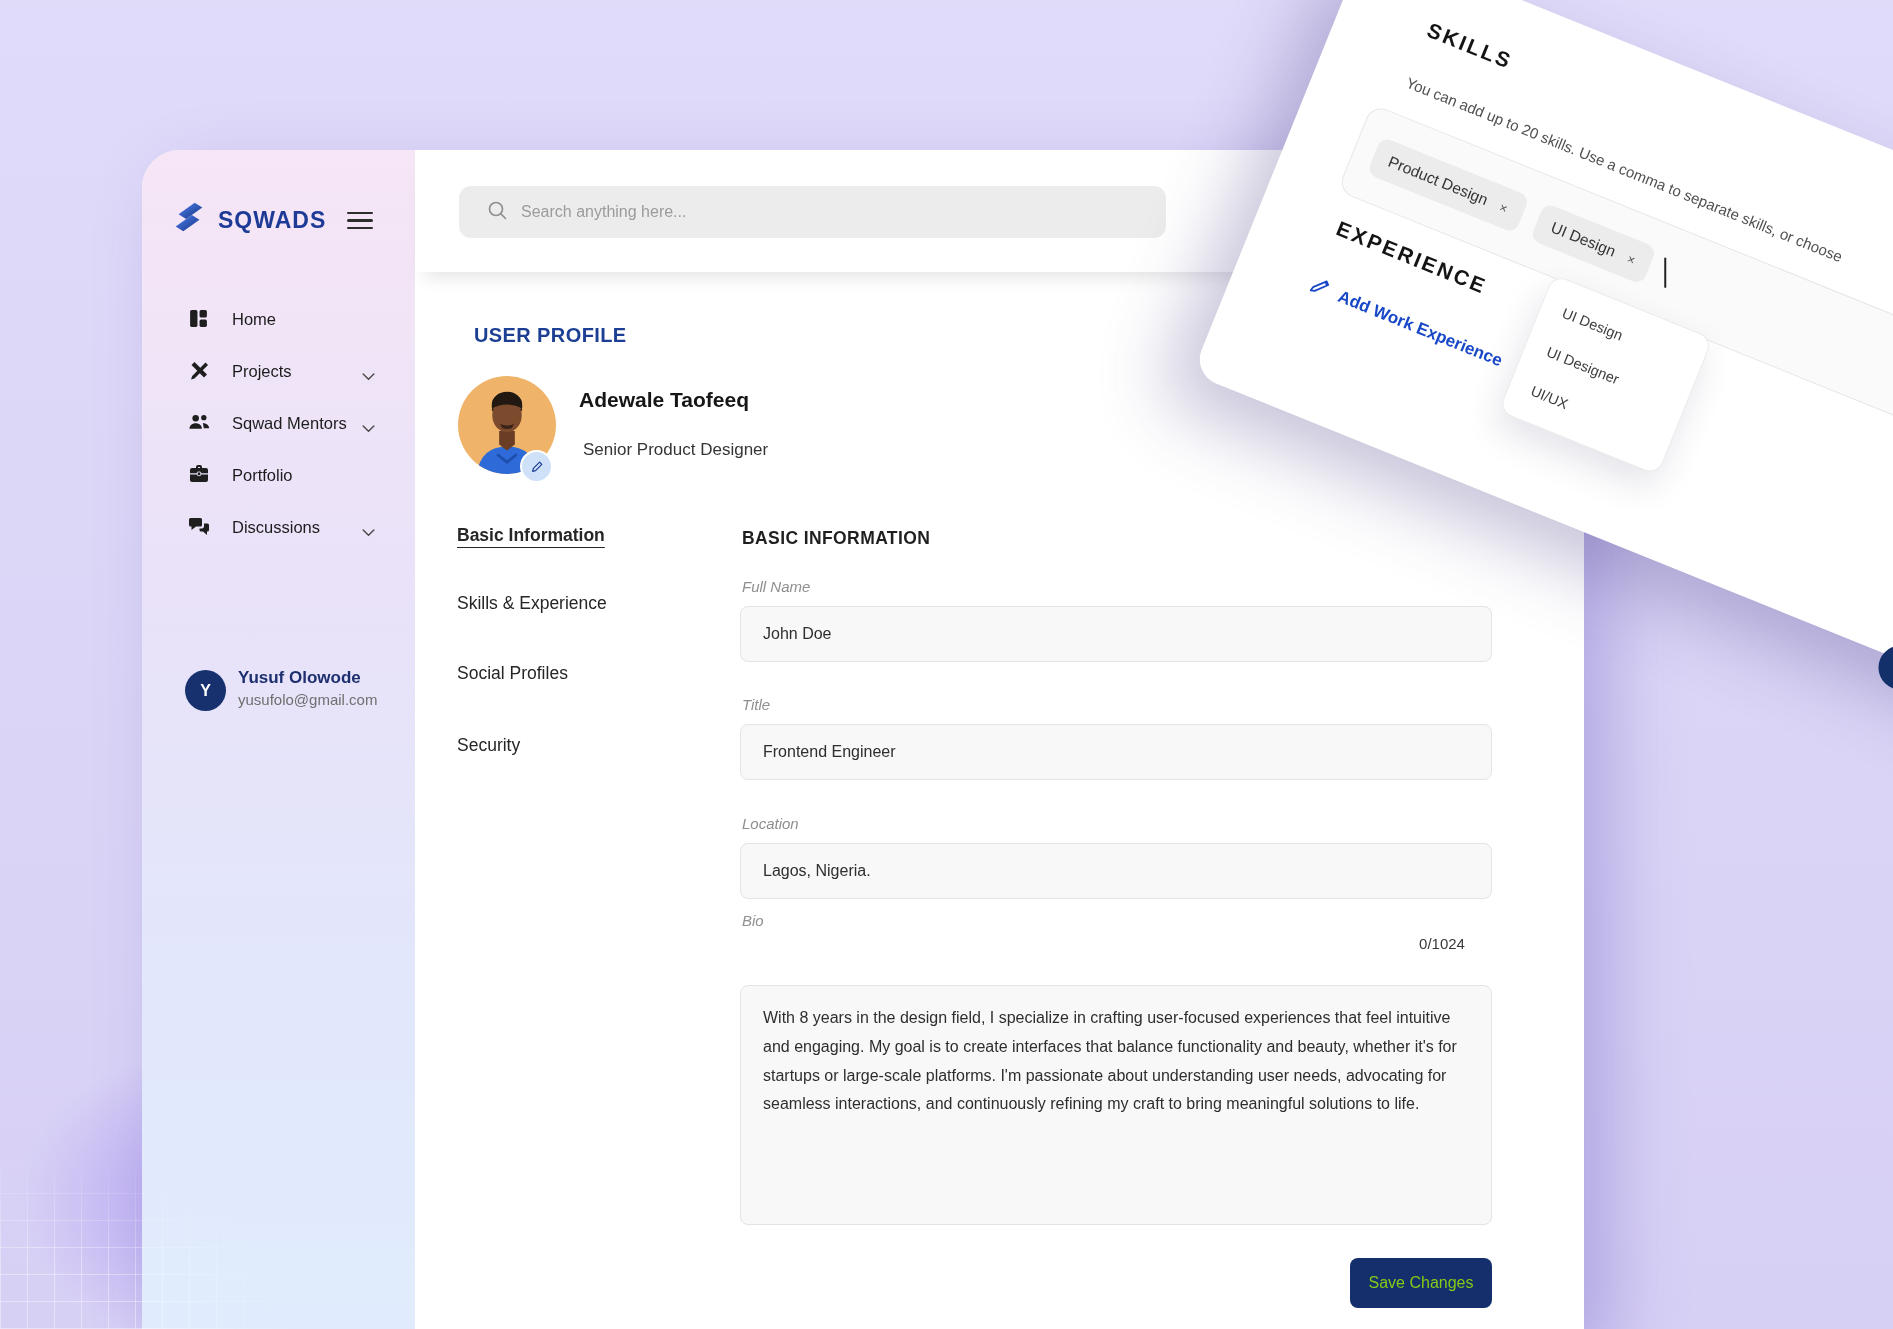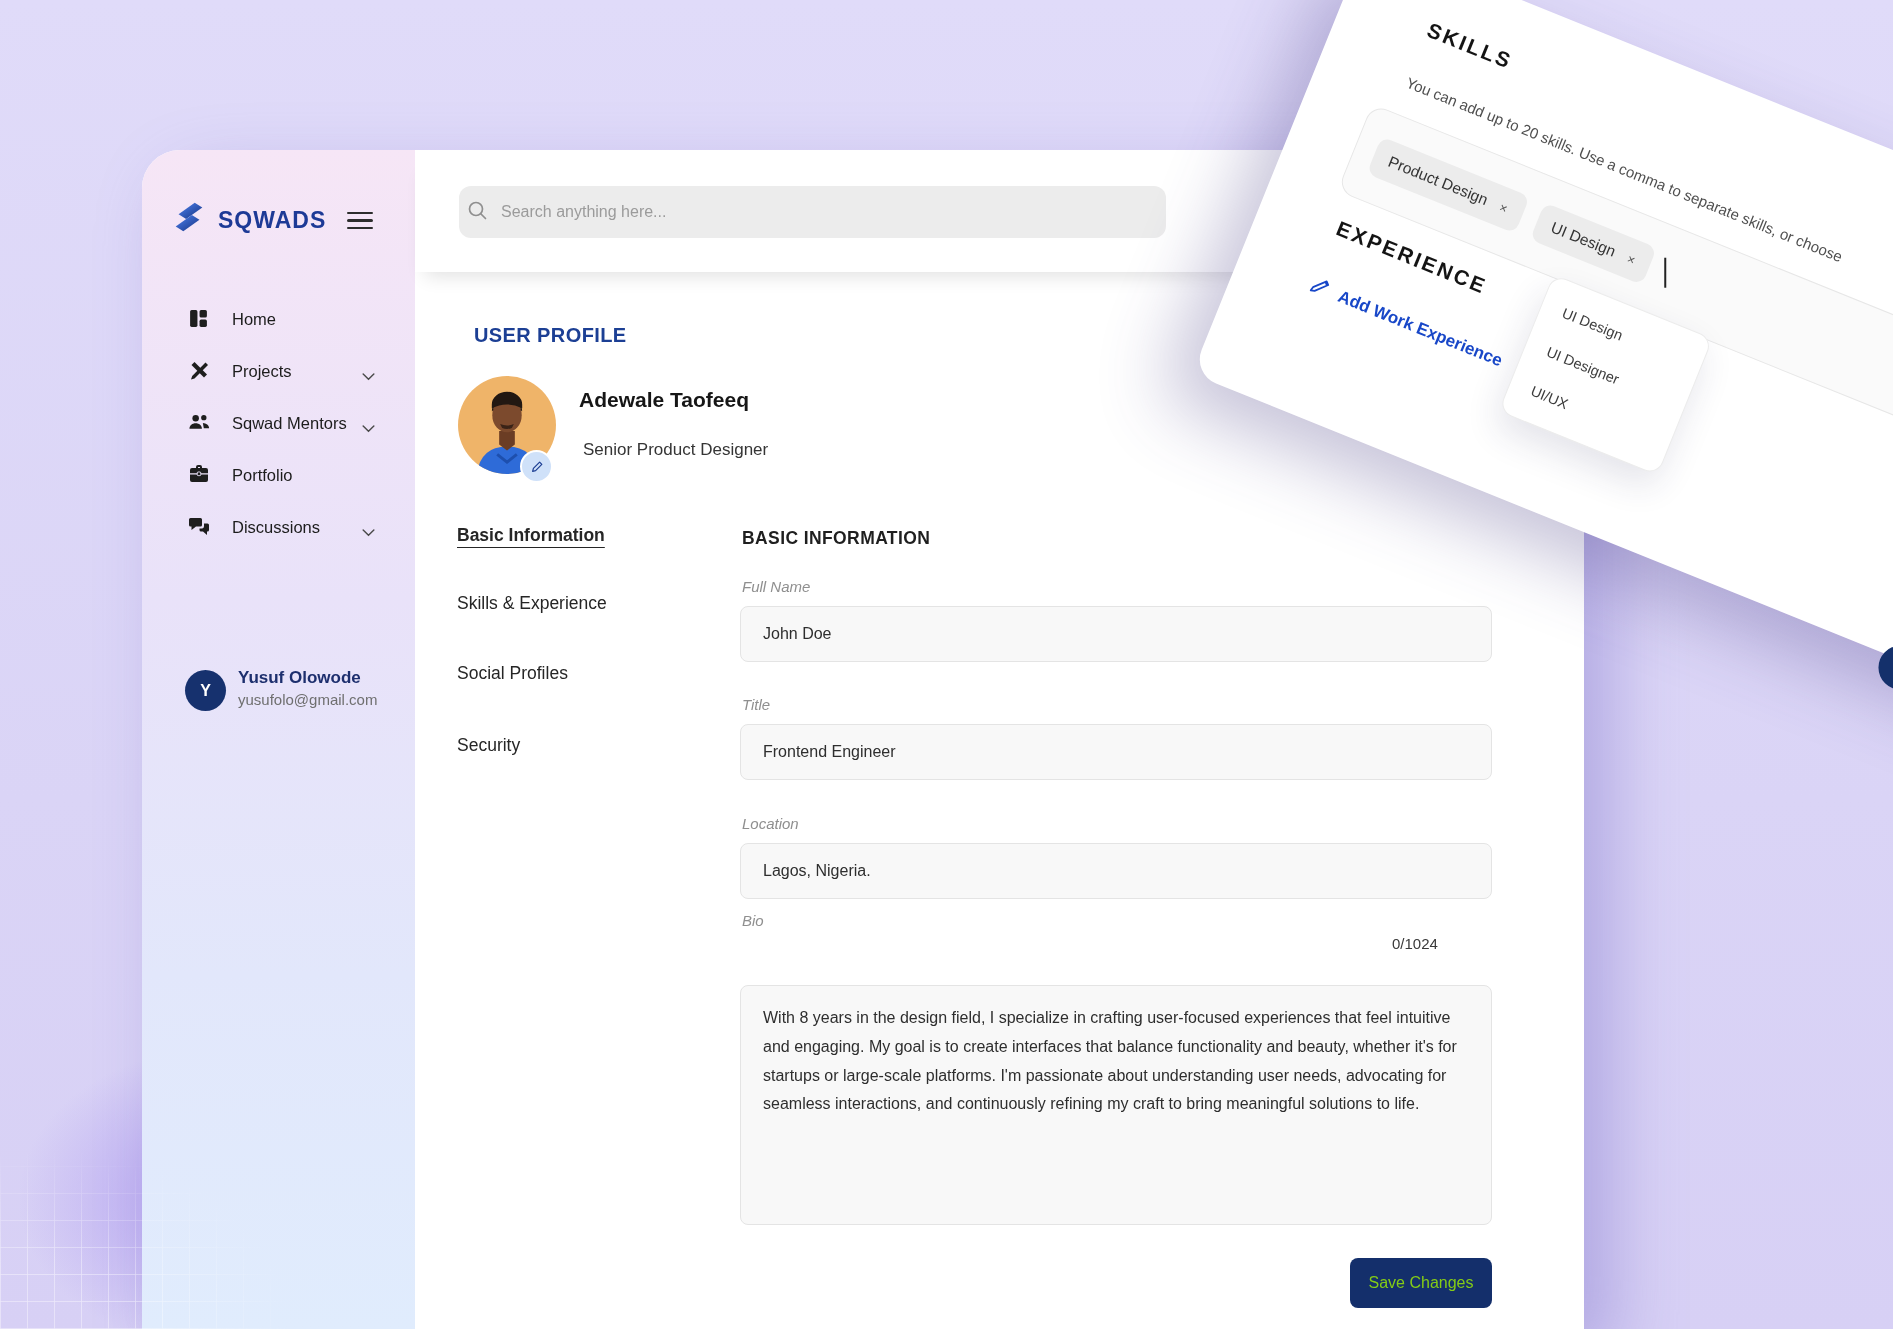--- a/index.html
+++ b/index.html
@@ -31,37 +31,37 @@
   .user-block{position:absolute;left:0;top:508px;width:273px;height:70px;}
   .user-avatar{position:absolute;left:43px;top:12px;width:41px;height:41px;border-radius:50%;
                background:#16316e;color:#fff;font-size:16px;font-weight:bold;
                display:flex;align-items:center;justify-content:center;}
   .user-name{position:absolute;left:96px;top:10px;font-size:17px;font-weight:bold;color:#1d2f6e;}
   .user-email{position:absolute;left:96px;top:33px;font-size:15px;color:#6f6f6f;}
   
   .topbar{position:absolute;left:273px;top:0;width:1169px;height:122px;background:#fff;
           box-shadow:0 14px 18px -10px rgba(0,0,0,.12);}
   .search{position:absolute;left:44px;top:36px;width:707px;height:52px;background:#ececec;
-          border-radius:12px;display:flex;align-items:center;padding:0 8px;}
+          border-radius:12px;display:flex;align-items:center;padding:0 28px;}
   .search input{flex:1;border:none;background:transparent;outline:none;font-size:16px;color:#444;margin-left:12px;}
   .search input::placeholder{color:#9b9b9b;}
   
   .page-title{position:absolute;left:316px;top:158px;font-size:20px;font-weight:bold;color:#1c3f94;letter-spacing:.4px;}
   .pro-avatar{position:absolute;left:316px;top:226px;width:98px;height:98px;border-radius:50%;}
   .edit-badge{position:absolute;left:378px;top:300px;width:33px;height:33px;border-radius:50%;
               background:#cfe1f9;border:2.5px solid #fff;display:flex;align-items:center;justify-content:center;cursor:pointer;}
   .pro-name{position:absolute;left:437px;top:238px;font-size:21px;font-weight:bold;color:#161616;}
   .pro-role{position:absolute;left:441px;top:290px;font-size:17px;color:#353535;}
   .tab{position:absolute;left:315px;font-size:17.5px;color:#262626;cursor:pointer;}
   .tab.active{font-weight:bold;text-decoration:underline;text-underline-offset:6px;}
   .section-title{position:absolute;left:600px;top:378px;font-size:17.5px;font-weight:bold;color:#1f1f1f;letter-spacing:.4px;}
   .f-label{position:absolute;left:600px;font-size:15px;color:#8f8f8f;font-style:italic;}
   .f-input{position:absolute;left:598px;width:752px;height:56px;background:#f8f8f8;border:1px solid #e4e4e4;
            border-radius:8px;padding:0 22px;font-size:16px;color:#2e2e2e;outline:none;}
-  .bio-counter{position:absolute;left:1250px;top:785px;width:100px;text-align:left;font-size:15px;color:#3a3a3a;}
+  .bio-counter{position:absolute;left:1250px;top:785px;width:100px;text-align:center;font-size:15px;color:#3a3a3a;}
   .f-textarea{position:absolute;left:598px;top:835px;width:752px;height:240px;background:#f8f8f8;
               border:1px solid #e4e4e4;border-radius:8px;padding:18px 22px;font-size:16px;line-height:1.8;
               color:#2e2e2e;resize:none;outline:none;}
   .save-btn{position:absolute;left:1208px;top:1108px;width:142px;height:50px;background:#142f6b;color:#84cc16;
             border:none;border-radius:8px;font-size:16px;cursor:pointer;}
   
   .skills-card{position:absolute;left:1368px;top:-62px;width:920px;height:470px;background:#fff;
                border-radius:26px;transform:rotate(22deg);transform-origin:0 0;z-index:50;
                box-shadow:-24px 34px 70px rgba(72,62,132,.30);}
   .sk-title{position:absolute;left:90px;top:50px;font-size:21px;font-weight:bold;color:#141414;letter-spacing:2.5px;}

